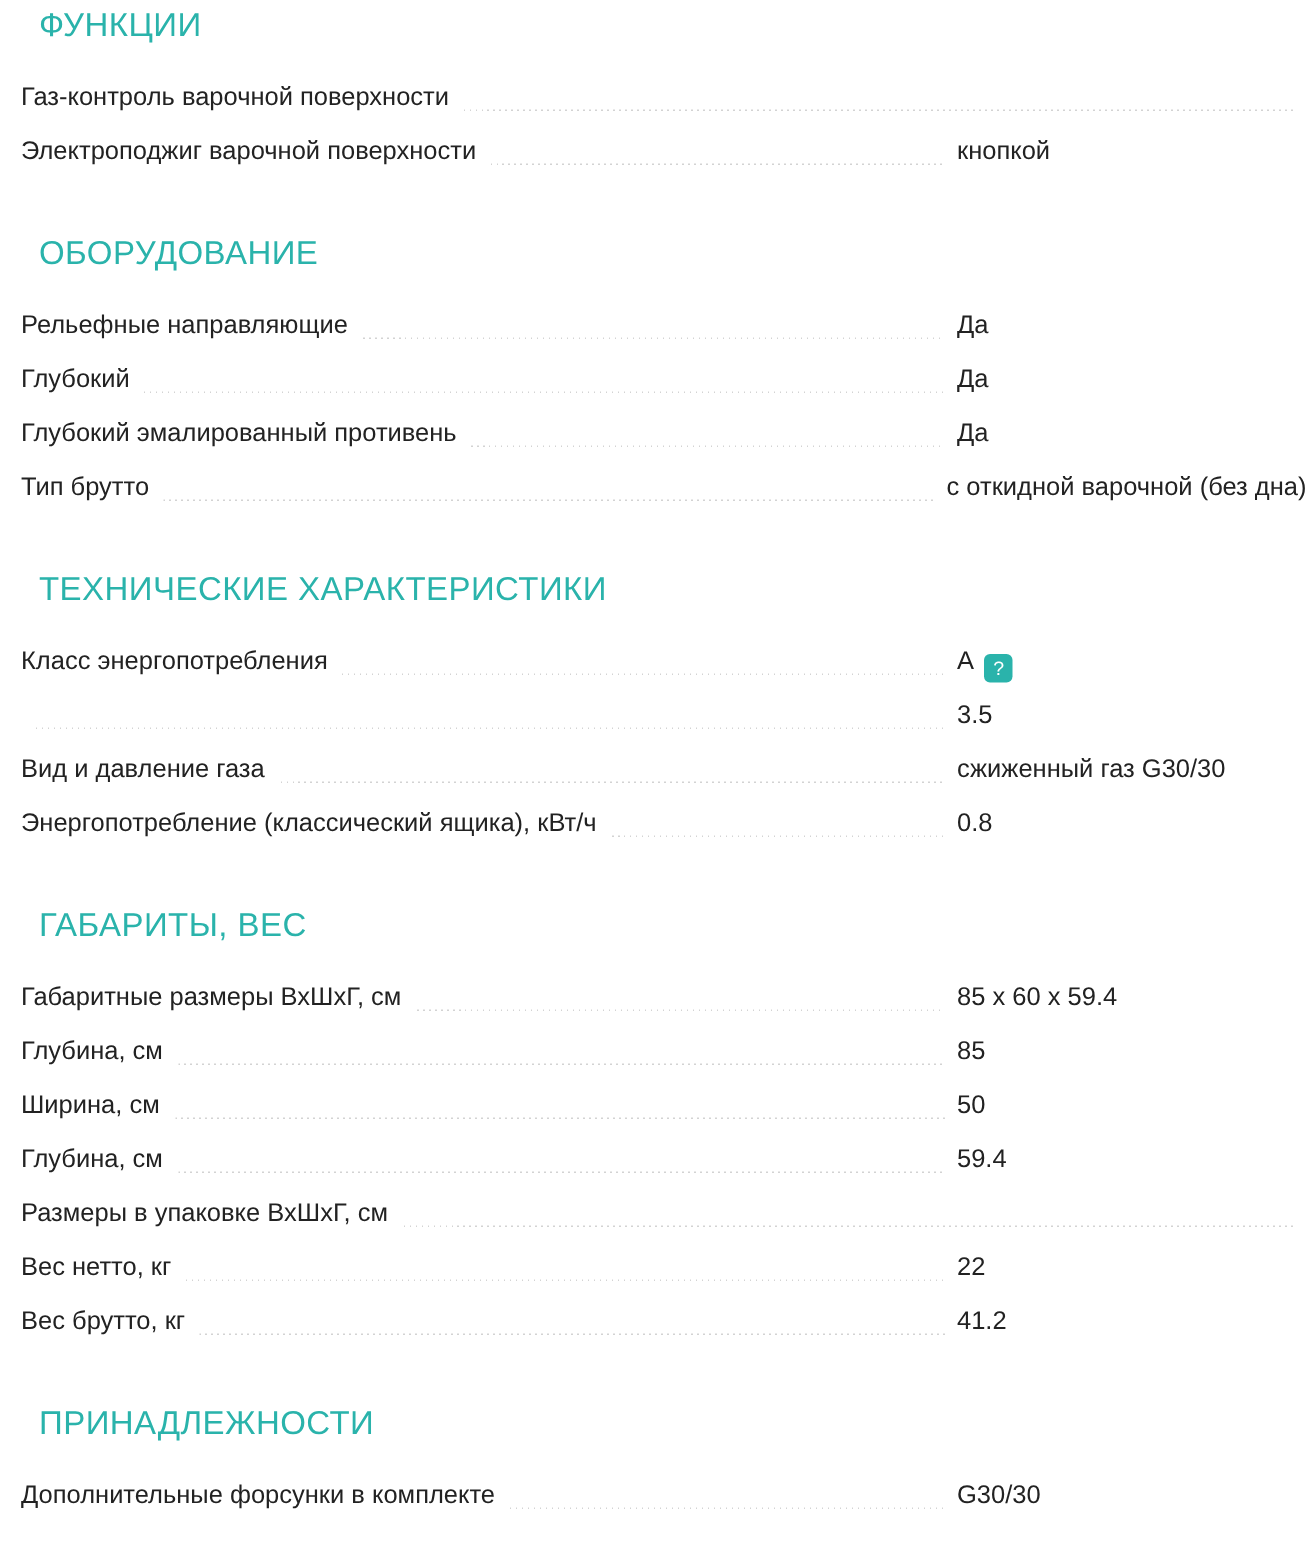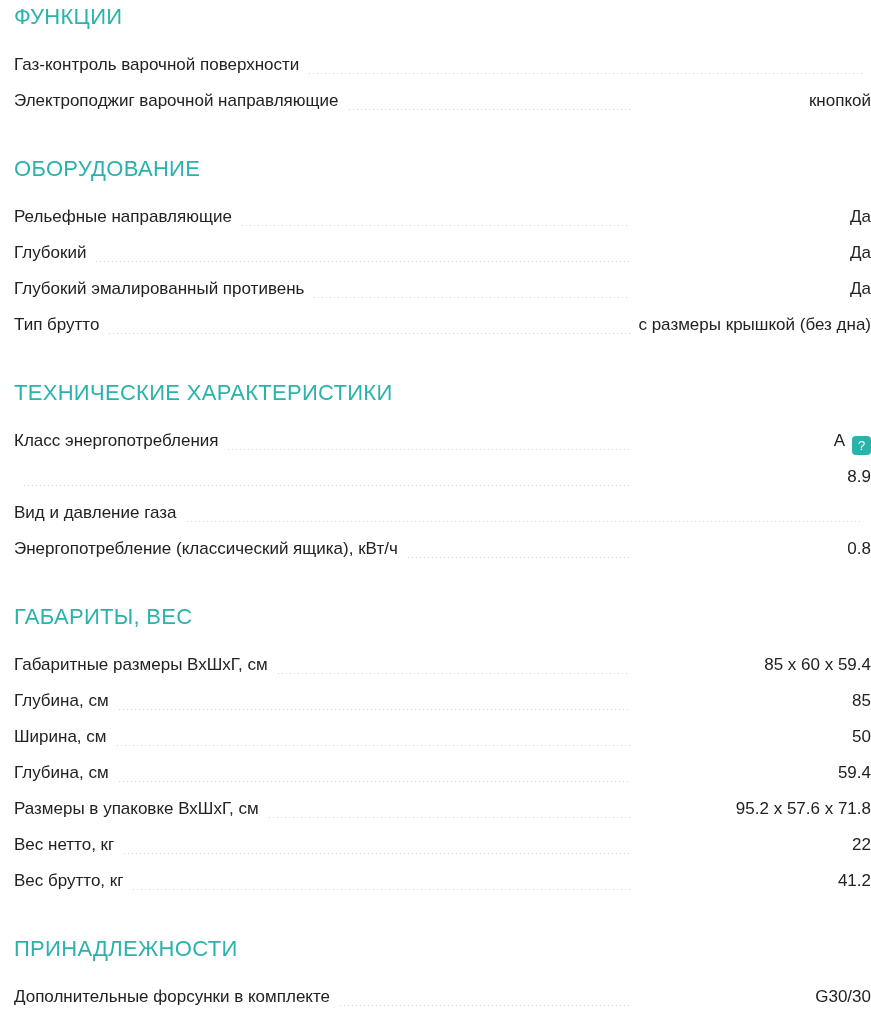--- a/index.html
+++ b/index.html
@@ -16,36 +16,35 @@
   }
   #page {
     box-sizing: border-box;
     width: 871px;
     padding: 5px 0 10px 14px;
   }
   .section {
     margin: 0 0 30px 0;
   }
   .section-title {
-    margin: 0 0 26px 0;
+    margin: 0 0 26px 12px;
     font-size: 22px;
     line-height: 24px;
     font-weight: 400;
     letter-spacing: 0.3px;
     color: var(--accent, #2ab3ab);
     text-transform: uppercase;
   }
   .rows { }
   .row {
     display: flex;
     align-items: baseline;
     height: 36px;
     font-size: 17px;
     line-height: 20px;
-    text-align: right;
   }
   .label {
     flex: 0 0 auto;
     white-space: nowrap;
   }
   .leader {
     flex: 1 1 auto;
     height: 14px;
     position: relative;
     top: 4px;
@@ -83,21 +82,21 @@
 <div id="page">
   <section class="section">
     <h2 class="section-title">ФУНКЦИИ</h2>
     <div class="rows">
   <div class="row">
     <span class="label">Газ-контроль варочной поверхности</span>
     <span class="leader"></span>
   </div>
 
   <div class="row">
-    <span class="label">Электроподжиг варочной направляющие</span>
+    <span class="label">Электроподжиг варочной поверхности</span>
     <span class="leader"></span>
     <span class="value"><span class="value-text">кнопкой</span></span>
   </div>
 </div>
   </section>
 
   <section class="section">
     <h2 class="section-title">ОБОРУДОВАНИЕ</h2>
     <div class="rows">
   <div class="row">
@@ -114,42 +113,43 @@
 
   <div class="row">
     <span class="label">Глубокий эмалированный противень</span>
     <span class="leader"></span>
     <span class="value"><span class="value-text">Да</span></span>
   </div>
 
   <div class="row">
     <span class="label">Тип брутто</span>
     <span class="leader"></span>
-    <span class="value"><span class="value-text">с размеры крышкой (без дна)</span></span>
+    <span class="value"><span class="value-text">с откидной варочной (без дна)</span></span>
   </div>
 </div>
   </section>
 
   <section class="section">
     <h2 class="section-title">ТЕХНИЧЕСКИЕ ХАРАКТЕРИСТИКИ</h2>
     <div class="rows">
   <div class="row">
     <span class="label">Класс энергопотребления</span>
     <span class="leader"></span>
     <span class="value"><span class="value-text">A</span><span class="help">?</span></span>
   </div>
 
   <div class="row">
     <span class="leader"></span>
-    <span class="value"><span class="value-text">8.9</span></span>
+    <span class="value"><span class="value-text">3.5</span></span>
   </div>
 
   <div class="row">
     <span class="label">Вид и давление газа</span>
     <span class="leader"></span>
+    <span class="value"><span class="value-text">сжиженный газ G30/30</span></span>
   </div>
 
   <div class="row">
     <span class="label">Энергопотребление (классический ящика), кВт/ч</span>
     <span class="leader"></span>
     <span class="value"><span class="value-text">0.8</span></span>
   </div>
 </div>
   </section>
 
@@ -176,21 +176,20 @@
 
   <div class="row">
     <span class="label">Глубина, см</span>
     <span class="leader"></span>
     <span class="value"><span class="value-text">59.4</span></span>
   </div>
 
   <div class="row">
     <span class="label">Размеры в упаковке ВхШхГ, см</span>
     <span class="leader"></span>
-    <span class="value"><span class="value-text">95.2 x 57.6 x 71.8</span></span>
   </div>
 
   <div class="row">
     <span class="label">Вес нетто, кг</span>
     <span class="leader"></span>
     <span class="value"><span class="value-text">22</span></span>
   </div>
 
   <div class="row">
     <span class="label">Вес брутто, кг</span>

